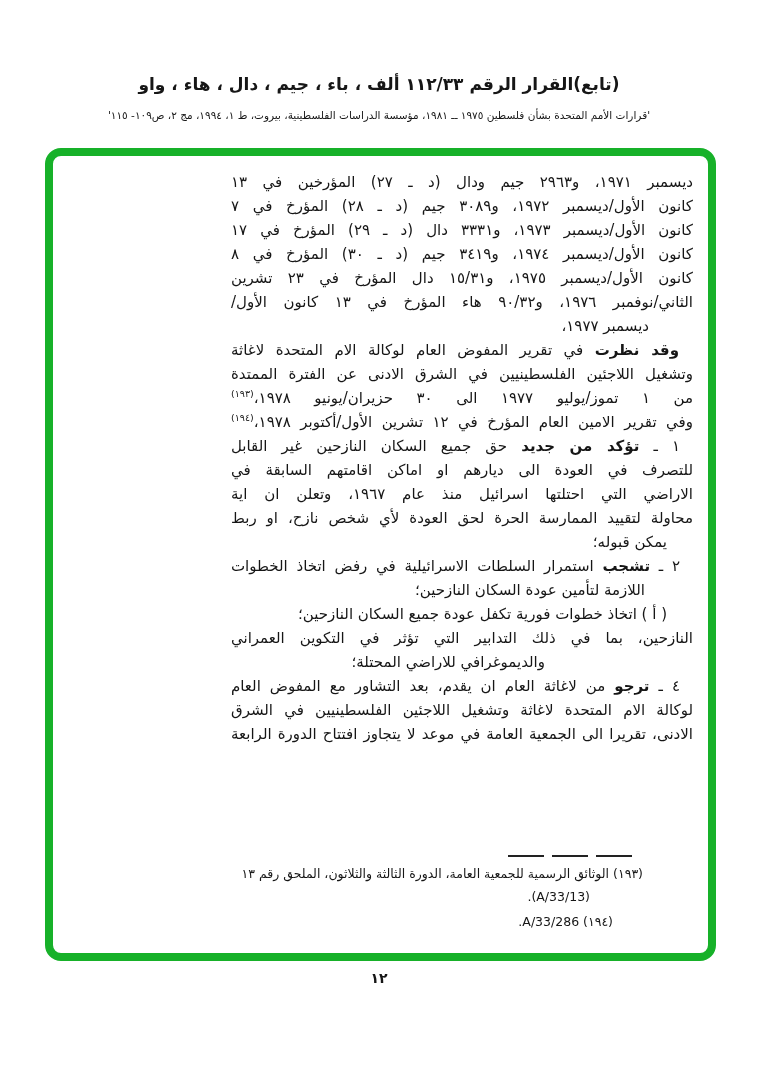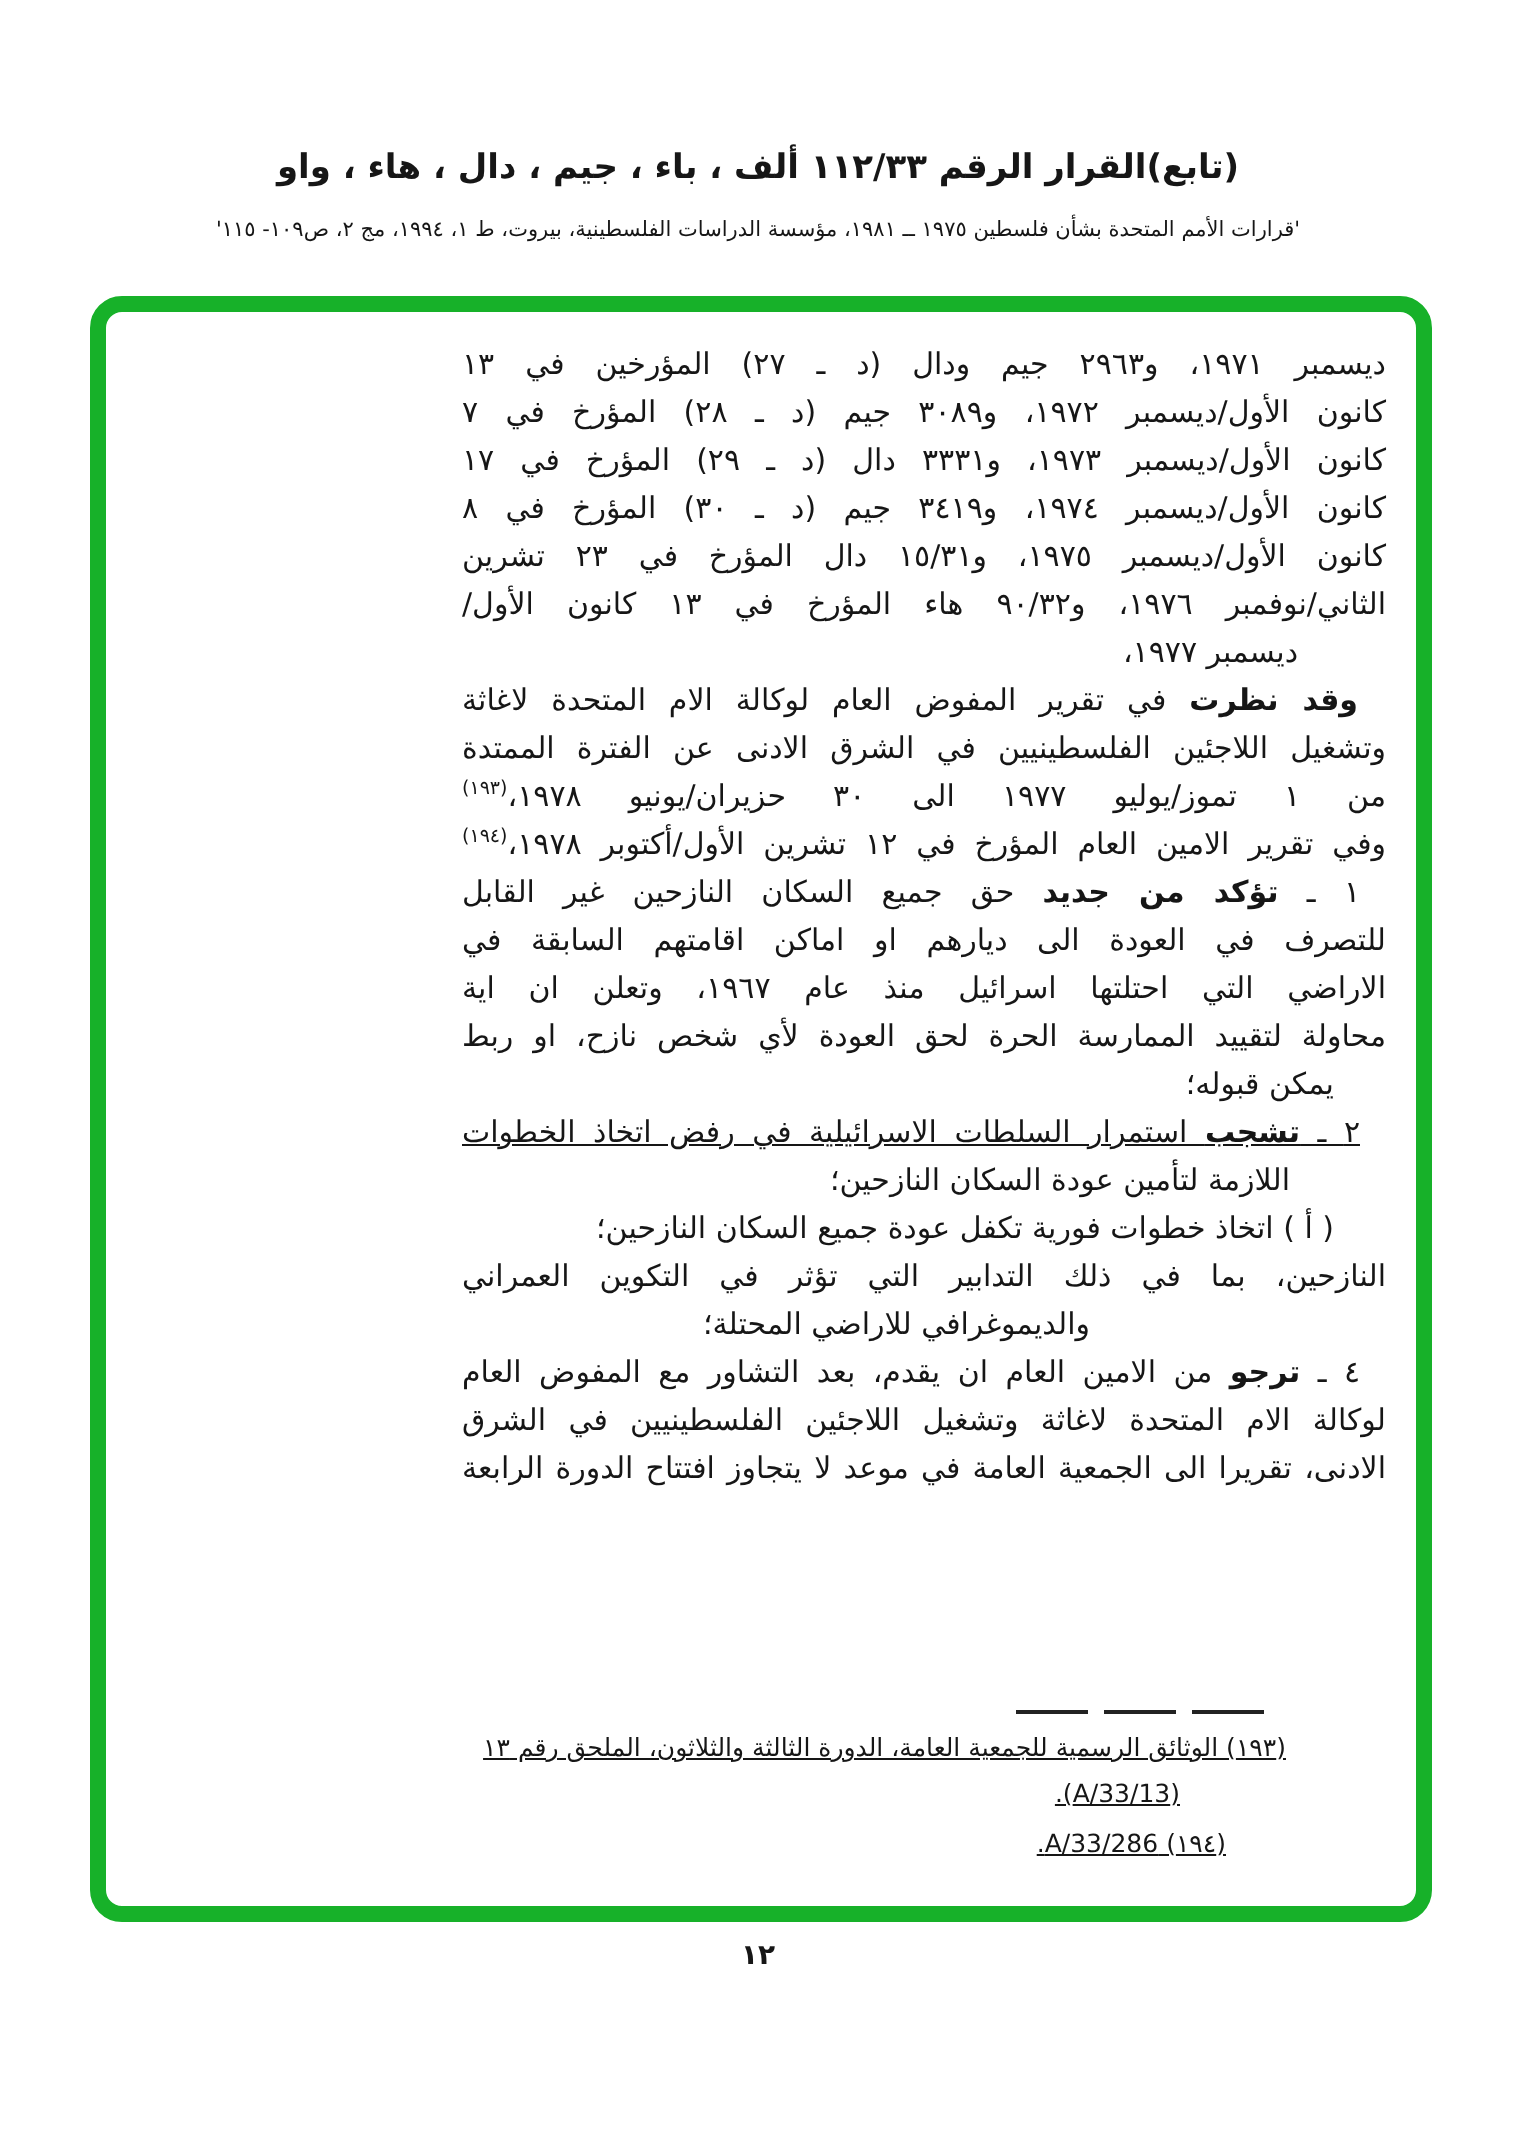--- a/index.html
+++ b/index.html
@@ -33,21 +33,21 @@
   .ln b{font-weight:bold;}
   .ln sup{font-size:9.5px;line-height:0;vertical-align:super;}
   .fn-sep{
     position:absolute;top:855px;right:118px;width:132px;height:2px;
     background:repeating-linear-gradient(90deg,#222 0px,#222 36px,transparent 36px,transparent 44px);
   }
   .footnotes{
     position:absolute;top:862px;right:65px;width:508px;direction:rtl;
   }
   .fn-line{
-    direction:rtl;text-align:right;font-size:12.5px;line-height:23px;text-decoration:underline;
+    direction:rtl;text-align:right;font-size:12.5px;line-height:23px;
   }
   .fn-line.gap{margin-top:2px;}
   .page-number{
     position:absolute;top:970px;left:0;width:758px;text-align:center;
     font-size:14px;font-weight:bold;direction:rtl;
   }
 </style>
 </head>
 <body>
 
@@ -73,32 +73,32 @@
       <div class="ln just"><span>وفي تقرير الامين العام المؤرخ في ١٢ تشرين الأول/أكتوبر ١٩٧٨،</span><sup>(١٩٤)</sup></div>
     </div>
     <div class="para">
       <div class="ln just" style="padding-right: 13px;"><span>١ ـ </span><b>تؤكد من جديد</b><span> حق جميع السكان النازحين غير القابل</span></div>
       <div class="ln just"><span>للتصرف في العودة الى ديارهم او اماكن اقامتهم السابقة في</span></div>
       <div class="ln just"><span>الاراضي التي احتلتها اسرائيل منذ عام ١٩٦٧، وتعلن ان اية</span></div>
       <div class="ln just"><span>محاولة لتقييد الممارسة الحرة لحق العودة لأي شخص نازح، او ربط</span></div>
       <div class="ln" style="padding-right: 26px;"><span>يمكن قبوله؛</span></div>
     </div>
     <div class="para">
-      <div class="ln just" style="padding-right: 13px; text-decoration: underline;"><span>٢ ـ </span><b>تشجب</b><span> استمرار السلطات الاسرائيلية في رفض اتخاذ الخطوات</span></div>
+      <div class="ln just" style="padding-right: 13px;"><span>٢ ـ </span><b>تشجب</b><span> استمرار السلطات الاسرائيلية في رفض اتخاذ الخطوات</span></div>
       <div class="ln" style="padding-right: 48px;"><span>اللازمة لتأمين عودة السكان النازحين؛</span></div>
     </div>
     <div class="para">
       <div class="ln" style="padding-right: 26px;"><span>( أ ) اتخاذ خطوات فورية تكفل عودة جميع السكان النازحين؛</span></div>
     </div>
     <div class="para">
       <div class="ln just"><span>النازحين، بما في ذلك التدابير التي تؤثر في التكوين العمراني</span></div>
       <div class="ln" style="padding-right: 148px;"><span>والديموغرافي للاراضي المحتلة؛</span></div>
     </div>
     <div class="para">
-      <div class="ln just" style="padding-right: 13px;"><span>٤ ـ </span><b>ترجو</b><span> من الامين العام ان يقدم، بعد التشاور مع المفوض العام</span></div>
+      <div class="ln just" style="padding-right: 13px;"><span>٤ ـ </span><b>ترجو</b><span> من لاغاثة العام ان يقدم، بعد التشاور مع المفوض العام</span></div>
       <div class="ln just"><span>لوكالة الام المتحدة لاغاثة وتشغيل اللاجئين الفلسطينيين في الشرق</span></div>
       <div class="ln just"><span>الادنى، تقريرا الى الجمعية العامة في موعد لا يتجاوز افتتاح الدورة الرابعة</span></div>
     </div>
   </div>
 
 <div class="fn-sep"></div>
 <div class="footnotes">
     <div class="fn-line" style="padding-right: 50px;">(١٩٣) الوثائق الرسمية للجمعية العامة، الدورة الثالثة والثلاثون، الملحق رقم ١٣</div>
     <div class="fn-line" style="padding-right: 103px;">(A/33/13).</div>
     <div class="fn-line gap" style="padding-right: 80px;">(١٩٤) A/33/286.</div>

